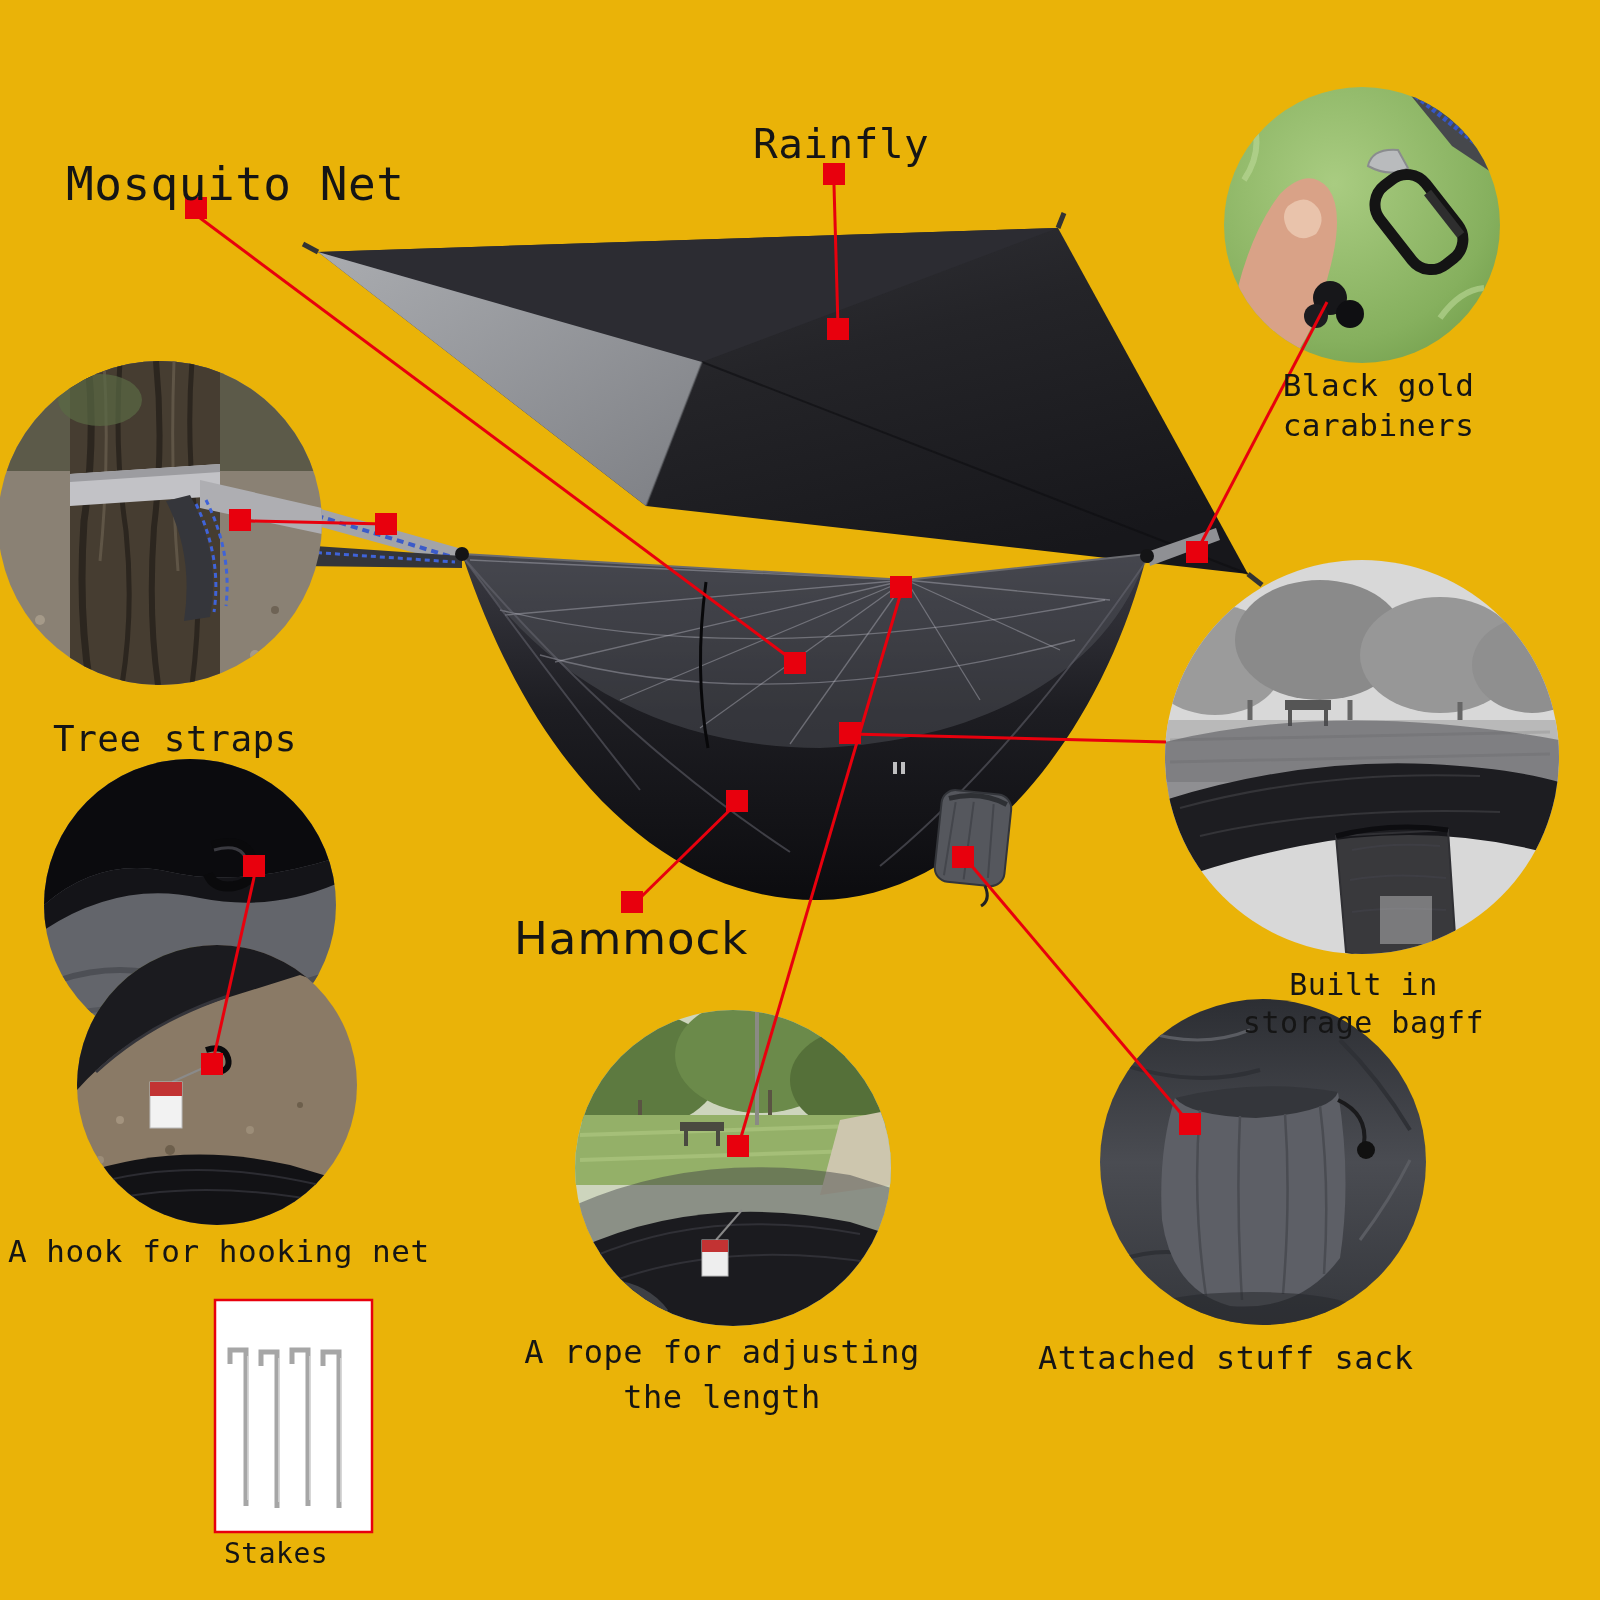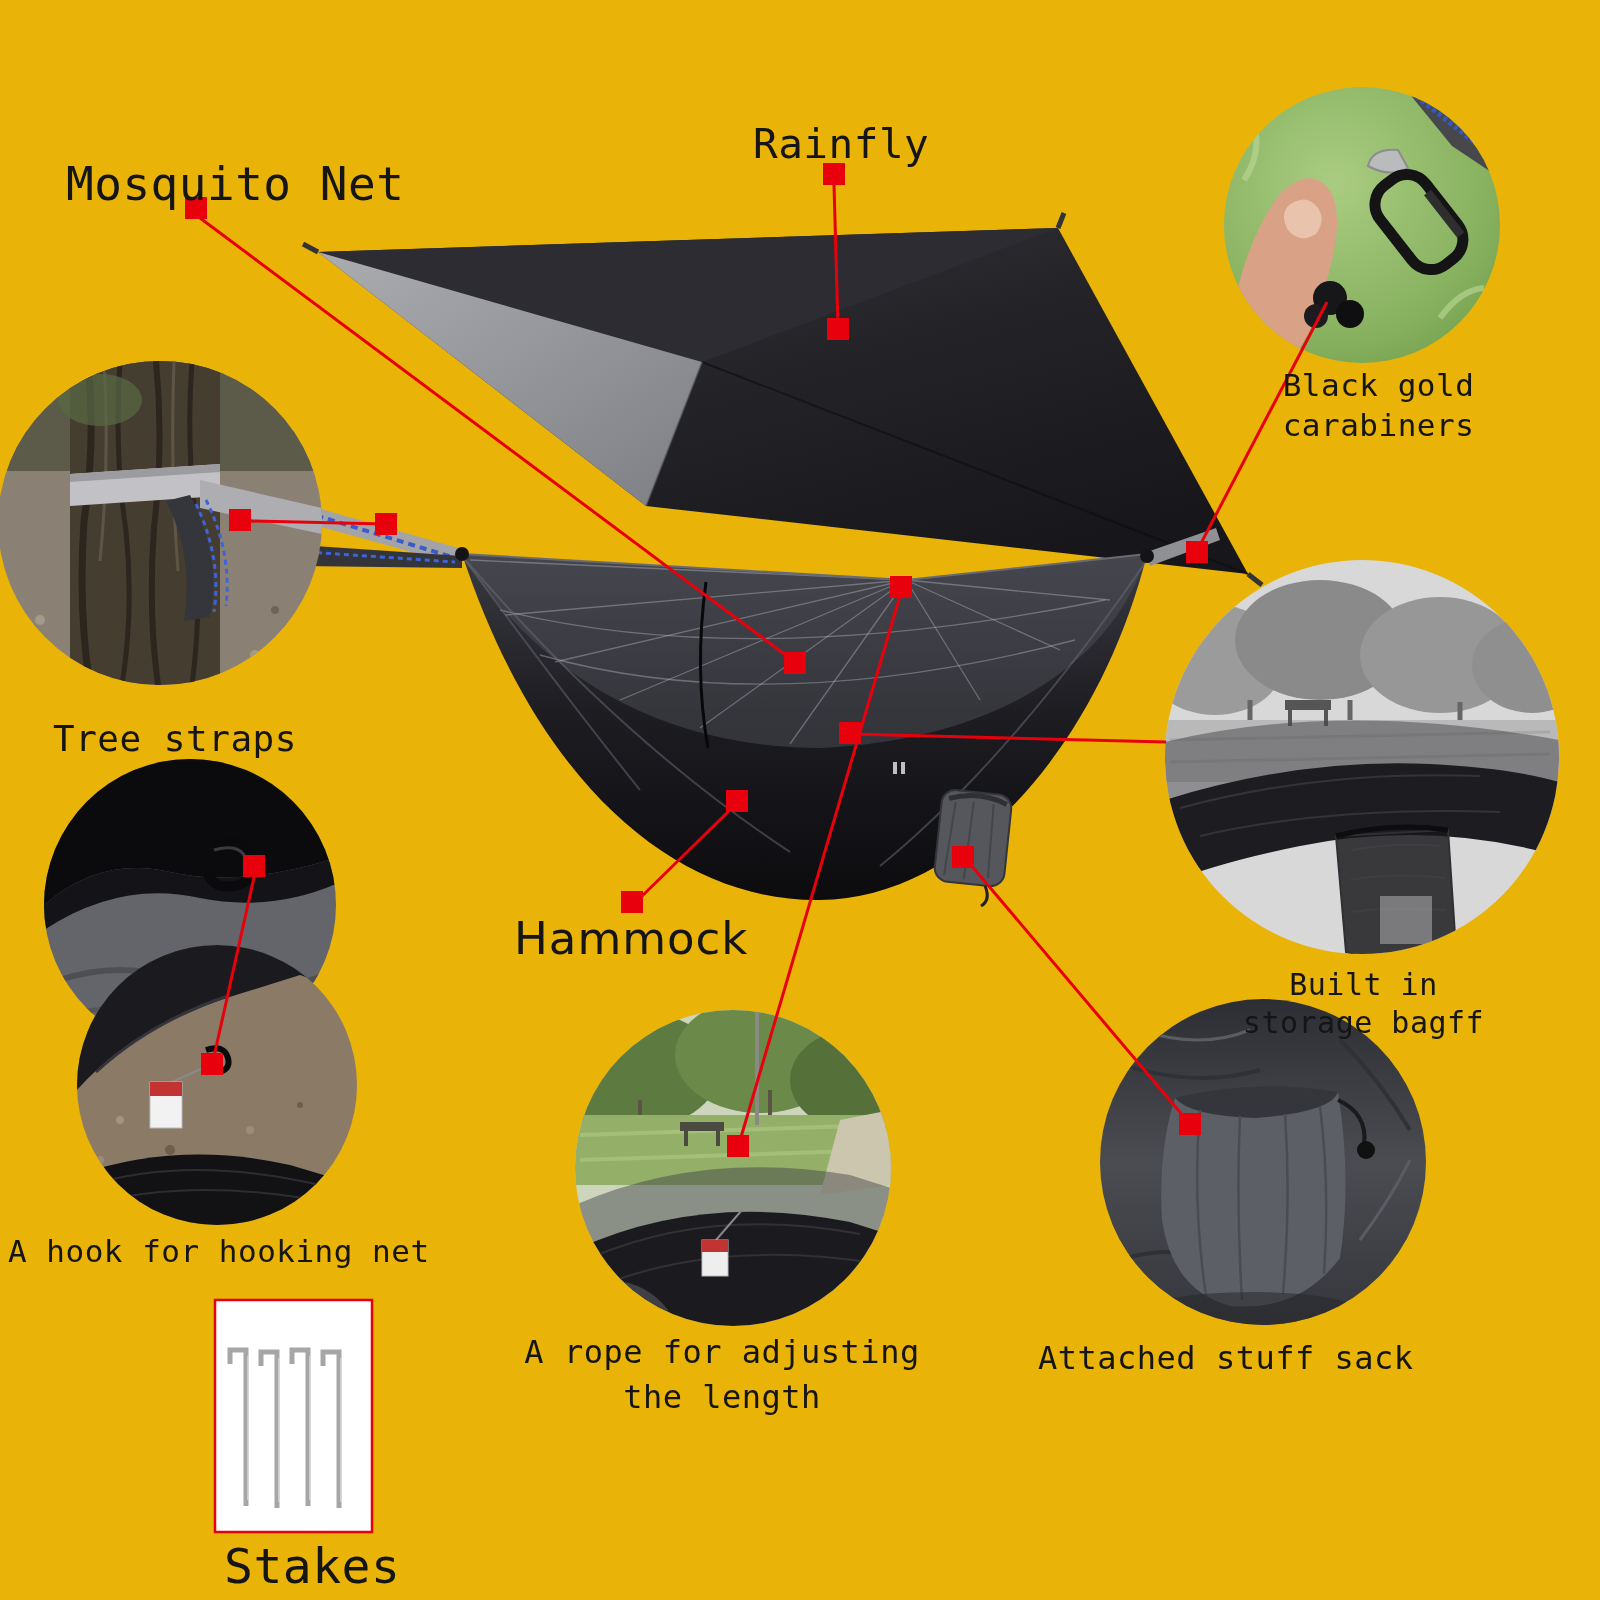--- a/index.html
+++ b/index.html
@@ -331,15 +331,15 @@
 
 <div class="label hammock-font" style="left:514px; top:910px; font-size:45px;text-align:center;">Hammock</div>
 
 <div class="label" style="left:8px; top:1232px; font-size:31px;">A hook for hooking net</div>
 
 <div class="label" style="left:1038px; top:1338px; font-size:32px;">Attached stuff sack</div>
 
 <div class="label center" style="left:512px; top:1330px; width:420px; font-size:32px; line-height:1.4;">A rope for adjusting
 the length</div>
 
-<div class="label" style="left:224px; top:1536px; font-size:48px;">Stakes</div>
+<div class="label" style="left:224px; top:1536px; font-size:28px;">Stakes</div>
 
 </div>
 
 </body></html>

